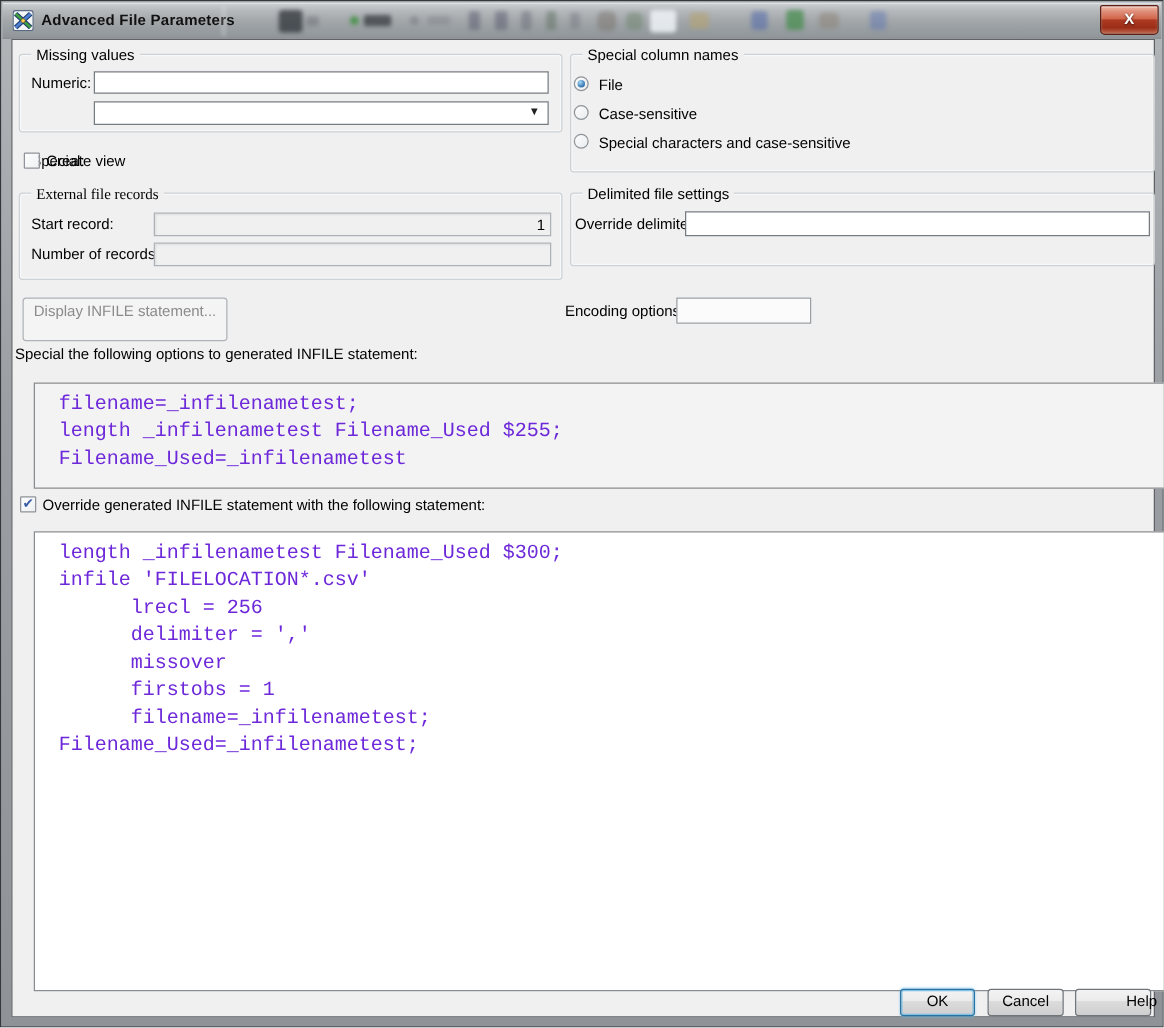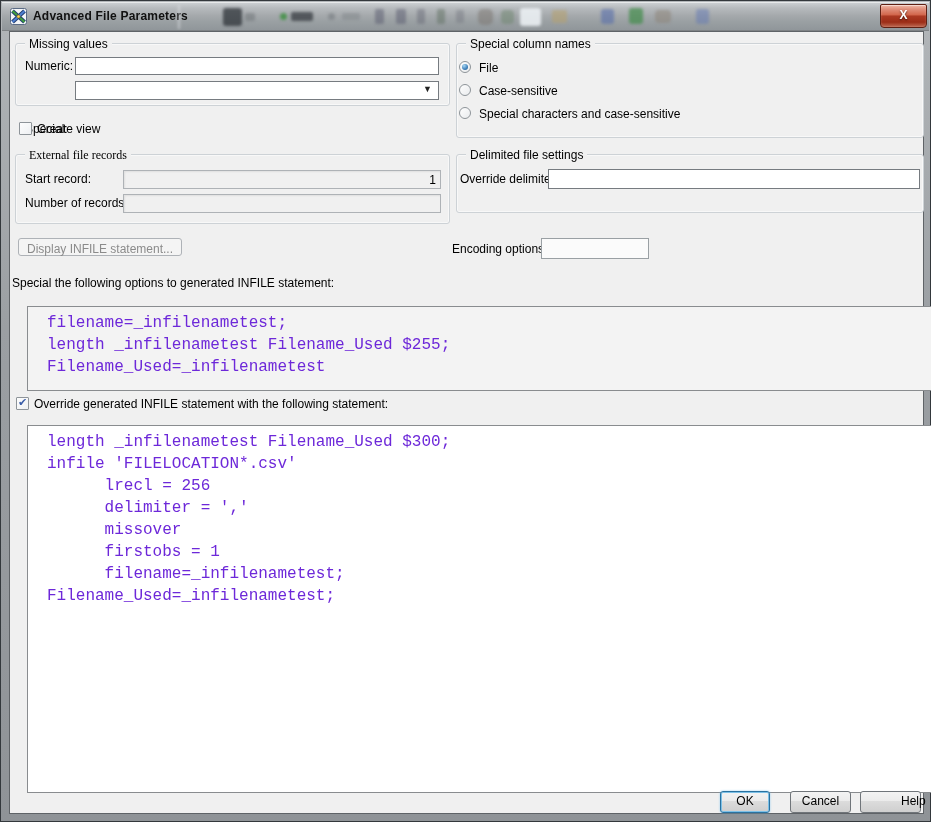--- a/index.html
+++ b/index.html
@@ -129,21 +129,21 @@
     <input class="txt gray num-right" disabled="" style="left: 113px; top: 138px; width: 318px; height: 19px;" value="1">
     <span class="lbl" style="left:15px;top:164px;">Number of records:</span>
     <input class="txt gray" disabled="" style="left: 113px; top: 162px; width: 318px; height: 19px;" value="">
 
     <div class="grp" style="left:446px;top:122px;width:466px;height:57px;">
       <span class="grplabel">Delimited file settings</span>
     </div>
     <span class="lbl" style="left:450px;top:140px;">Override delimiter:</span>
     <input class="txt" style="left: 538px; top: 137px; width: 372px; height: 20px;" value="">
 
-    <div class="btn disabled" style="left:8px;top:206px;width:164px;height:18px;line-height:21px;">
+    <div class="btn disabled" style="left:8px;top:206px;width:164px;height:35px;line-height:21px;">
       <span>Display INFILE statement...</span>
     </div>
     <span class="lbl" style="left:442px;top:210px;">Encoding options:</span>
     <input class="txt" style="left: 531px; top: 206px; width: 108px; height: 21px; background: rgb(251, 251, 251); border-color: rgb(154, 160, 164);" value="">
 
     <span class="lbl" style="left:2px;top:244px;">Special the following options to generated INFILE statement:</span>
     <pre class="code grayed" style="left:5px;top:262px;width:907px;height:85px;">filename=_infilenametest;
 length _infilenametest Filename_Used $255;
 Filename_Used=_infilenametest</pre>
 
@@ -151,21 +151,21 @@
     <span class="lbl" style="left:24px;top:365px;">Override generated INFILE statement with the following statement:</span>
     <pre class="code white" style="left:5px;top:381px;width:907px;height:368px;">length _infilenametest Filename_Used $300;
 infile 'FILELOCATION*.csv'
       lrecl = 256
       delimiter = ','
       missover
       firstobs = 1
       filename=_infilenametest;
 Filename_Used=_infilenametest;</pre>
 
-    <div class="btn default" style="left:710px;top:759px;width:50px;">
+    <div class="btn default" style="left:710px;top:759px;width:60px;">
       <span>OK</span>
     </div>
     <div class="btn" style="left:780px;top:759px;width:61px;">
       <span>Cancel</span>
     </div>
     <div class="btn" style="left:850px;top:759px;width:61px;padding-left:40px;">
       <span>Help</span>
     </div>
 
   </div>

